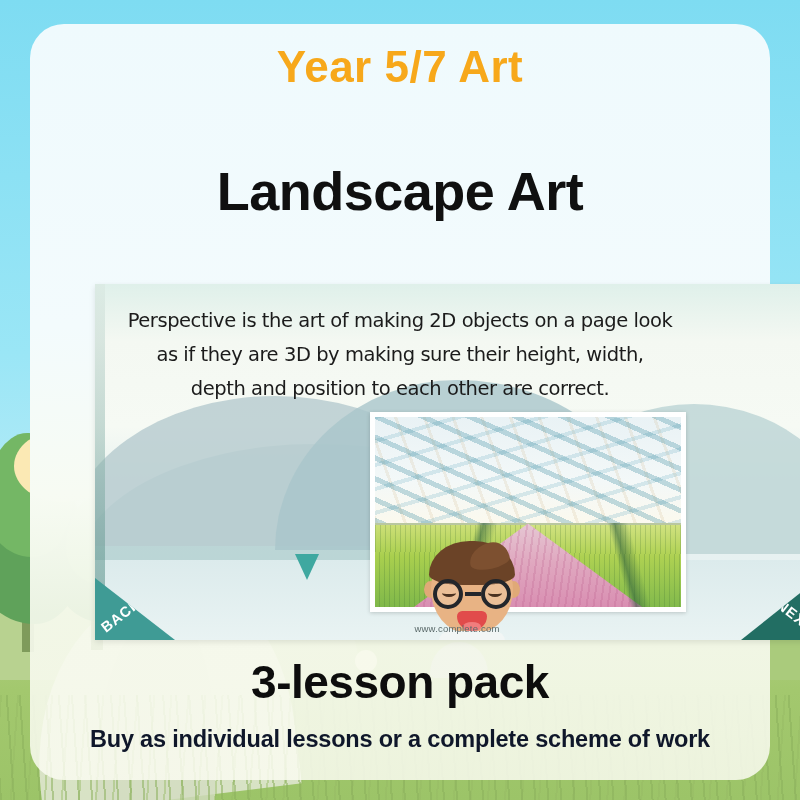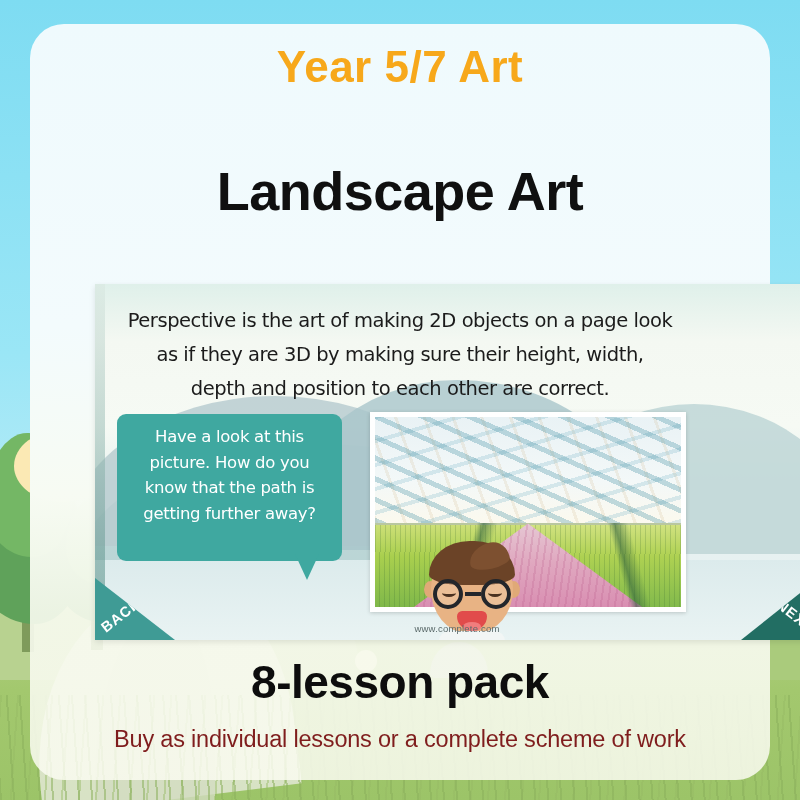--- a/index.html
+++ b/index.html
@@ -61,21 +61,21 @@
           border-radius:34px; }
 
   
   .kicker { position:absolute; left:0; top:42px; width:100%; text-align:center;
             font-size:44px; font-weight:bold; color:#f7a81b; letter-spacing:.5px; }
   .headline { position:absolute; left:0; top:160px; width:100%; text-align:center;
               font-size:54px; font-weight:bold; color:#101010; letter-spacing:-.5px; }
   .pack { position:absolute; left:0; top:655px; width:100%; text-align:center;
           font-size:46px; font-weight:bold; color:#0d0d0d; letter-spacing:-.5px; }
   .sub  { position:absolute; left:0; top:726px; width:100%; text-align:center;
-          font-size:23.5px; font-weight:normal; color:#7f1d1d; letter-spacing:-.2px; }
+          font-size:23.5px; font-weight:bold; color:#0f172a; letter-spacing:-.2px; }
 
   
   .slide { position:absolute; left:95px; top:284px; width:724px; height:356px;
            overflow:hidden;
            background:linear-gradient(180deg,#dff0ea 0%,#f4f8f2 16%,#f6faf4 40%,
                       #e8f2f0 55%, #e6f1f2 100%);
            box-shadow:0 2px 6px rgba(0,0,0,.10); }
   .slide .mtn1 { position:absolute; left:-30px; top:112px; width:420px; height:150px;
                  background:#b8ccd0; border-radius:50% 50% 0 0 / 100% 100% 0 0; opacity:.85; }
   .slide .mtn2 { position:absolute; left:180px; top:96px; width:380px; height:170px;
@@ -221,23 +221,20 @@
   <div class="mtn4"></div>
   <div class="mtn1"></div>
   <div class="mtn2"></div>
   <div class="mtn3"></div>
   <div class="lake"></div>
   <div class="edge-l"></div>
   <div class="edge-r"></div>
 
   <div class="slide-text">Perspective is the art of making 2D objects on a page look as if they are 3D by making sure their height, width, depth and position to each other are correct.</div>
 
-  <div class="bubble">
-    <div class="bubble-text">Have a look at this picture. How do you know that the path is getting further away?</div>
-  </div>
   <div class="bubble-tail"></div>
 
   <div class="painting">
     <div class="pcanvas">
       <div class="psky"></div>
       <div class="pclouds"></div>
       <div class="pfield-l"></div>
       <div class="pfield-r"></div>
       <div class="pfield-tex"></div>
       <div class="phorizon"></div>
@@ -269,14 +266,14 @@
   <div class="watermark">www.complete.com</div>
 
   <div class="corner-back">
     <span>BACK</span>
   </div>
   <div class="corner-next">
     <span>NEXT</span>
   </div>
 </div>
 
-<div class="pack">8-lesson pack</div>
+<div class="pack">3-lesson pack</div>
 <div class="sub">Buy as individual lessons or a complete scheme of work</div>
 
 </body></html>

